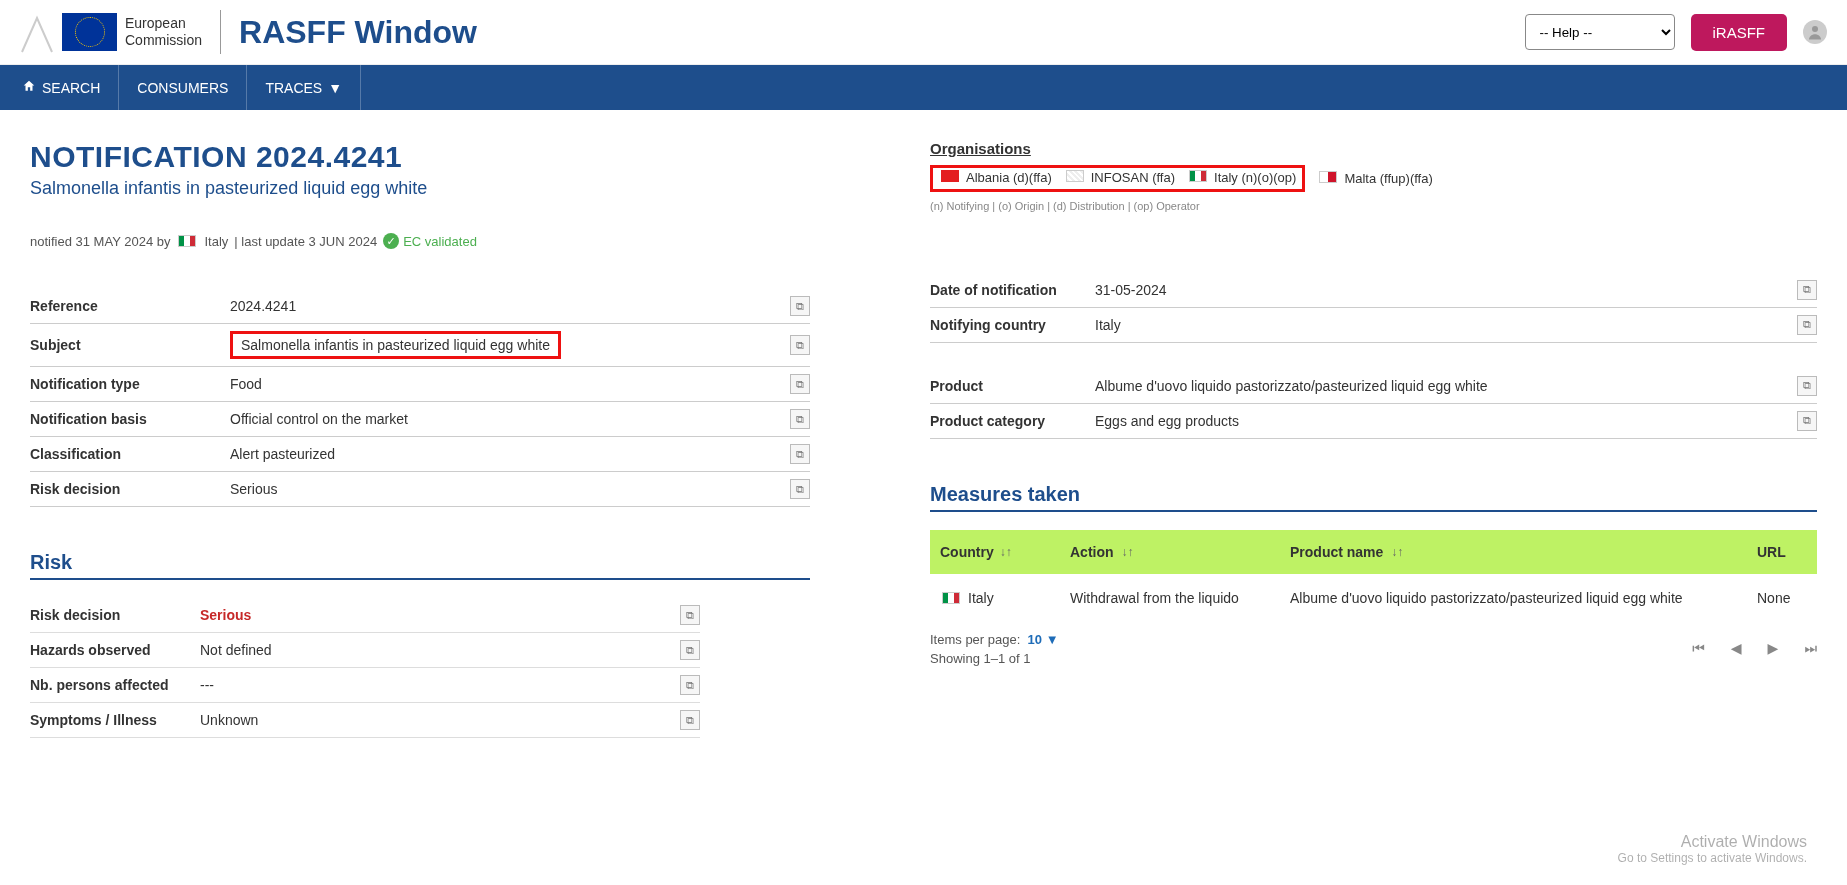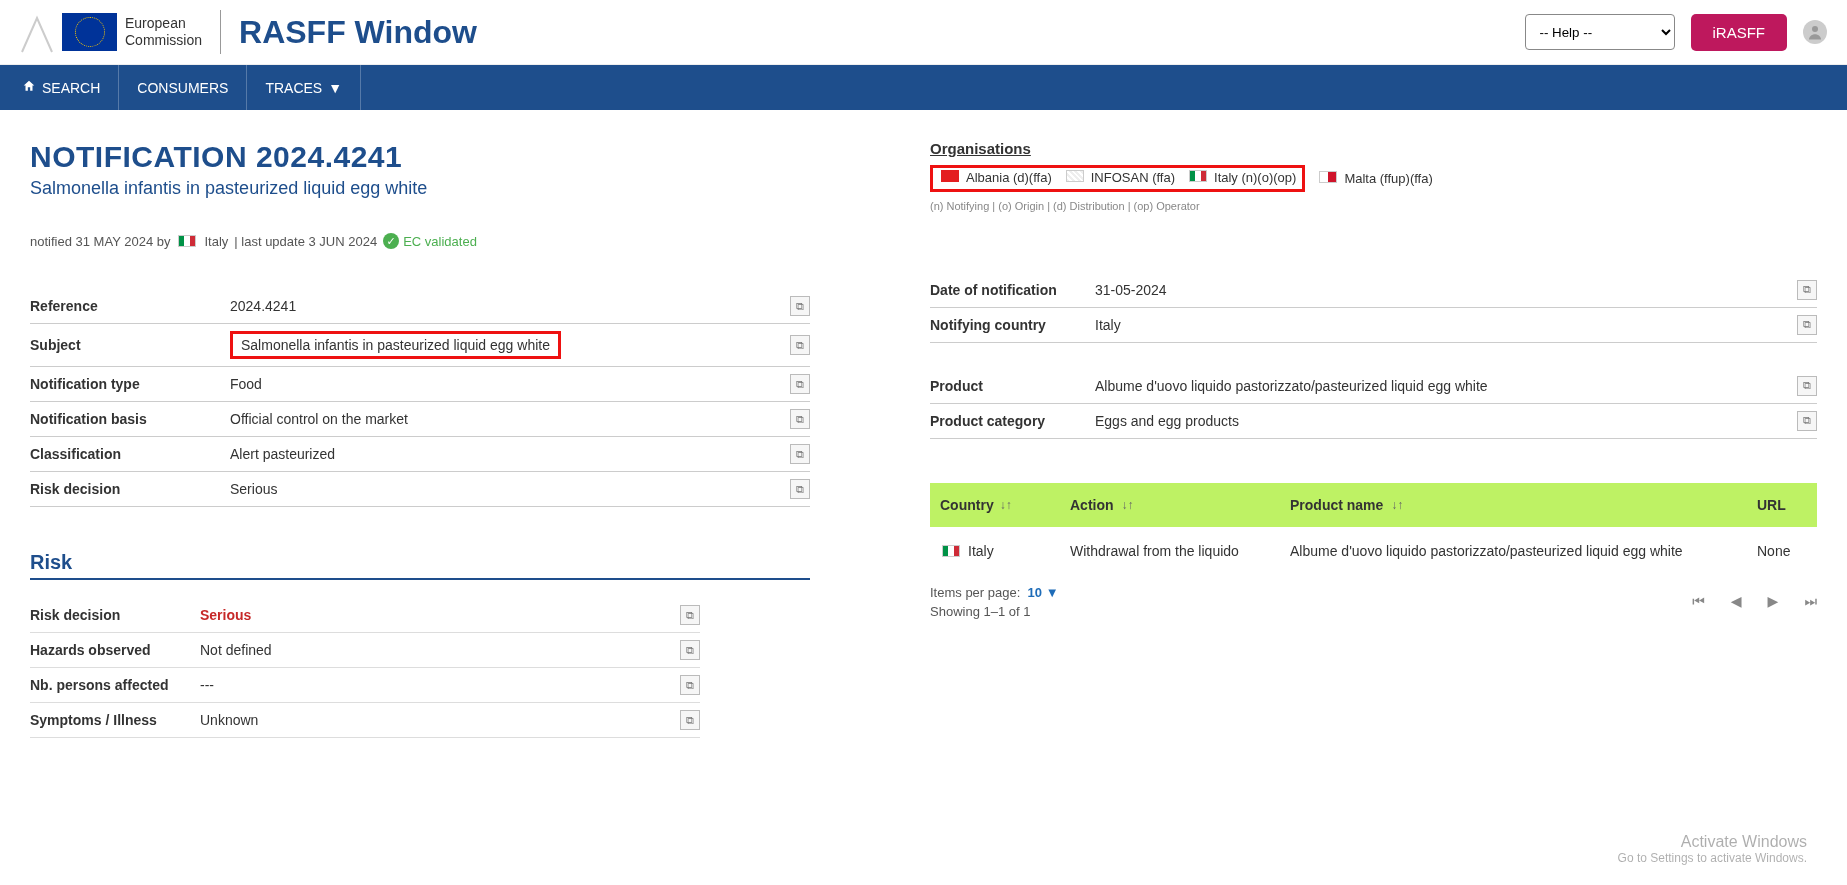--- a/index.html
+++ b/index.html
@@ -257,20 +257,21 @@
           <div class="copy-btn">⧉</div>
         </div>
         <div class="kv-row">
           <div class="kv-key">Product category</div>
           <div class="kv-val">Eggs and egg products</div>
           <div class="copy-btn">⧉</div>
         </div>
       </div>
 
       <div class="measures">
+        <div class="section-title">Measures taken</div>
         <div class="mtable-head">
           <div class="mth mc-country">
             <span>Country</span>
             <span class="sort">↓↑</span>
           </div>
           <div class="mth mc-action">
             <span>Action</span>
             <span class="sort">↓↑</span>
           </div>
           <div class="mth mc-product">

